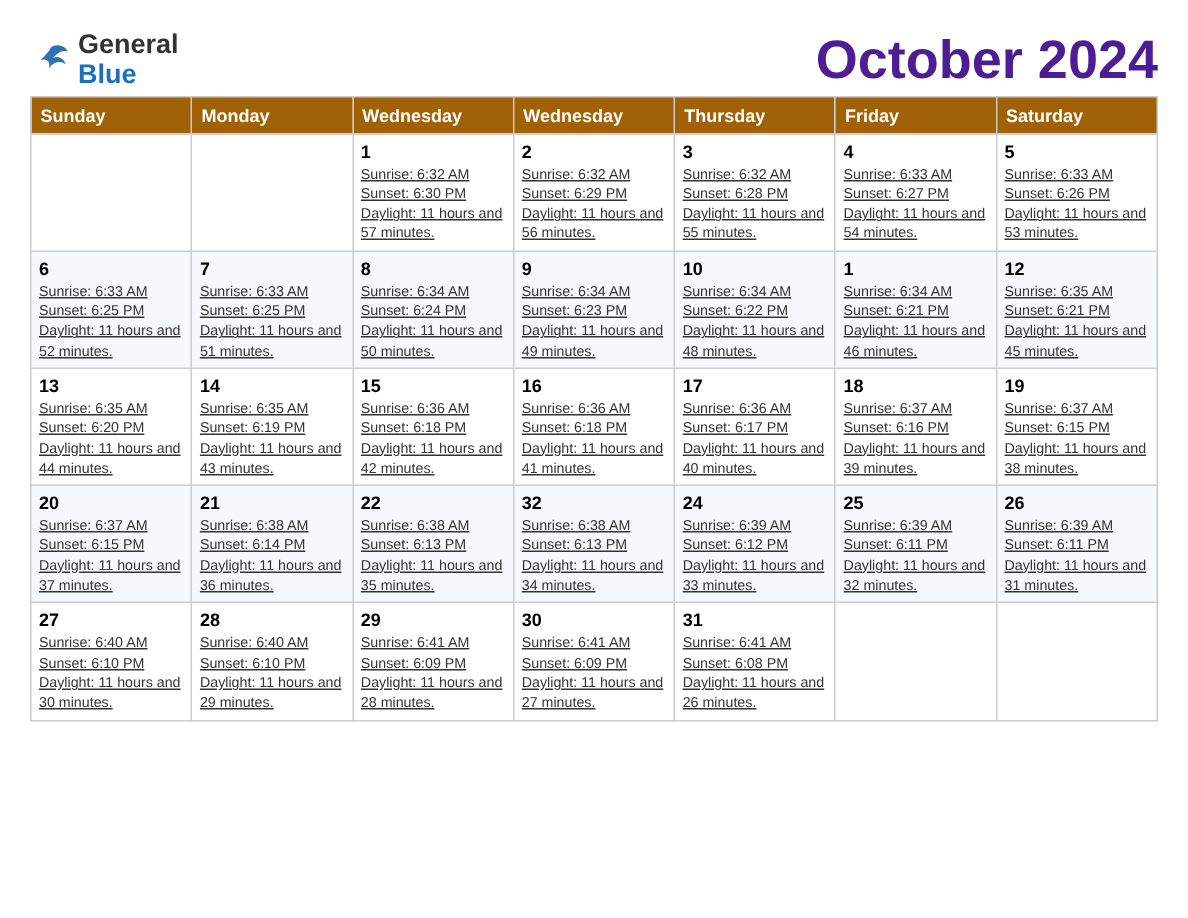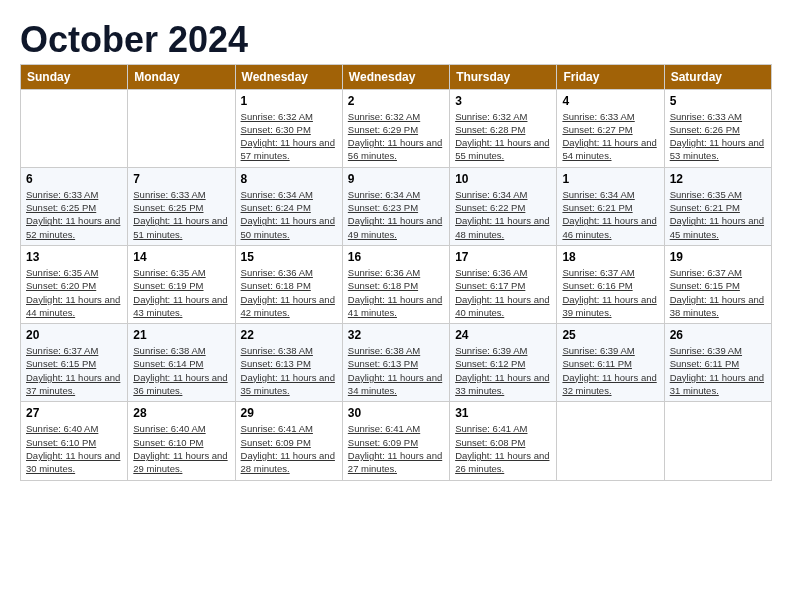--- a/index.html
+++ b/index.html
@@ -31,21 +31,21 @@
     .logo-bird {
       width: 28px;
       height: 28px;
     }
     .title-block {
       text-align: right;
     }
     .month-title {
       font-size: 36px;
       font-weight: bold;
-      color: #0f172a;
+      color: #4c1d95;
       line-height: 1.1;
     }
     .subtitle {
       font-size: 14px;
       color: #333;
     }
     .calendar {
       width: 100%;
       border-collapse: collapse;
       font-size: 10px;
@@ -82,20 +82,29 @@
       text-decoration: underline;
     }
     .empty-cell {
       background: #fff !important;
     }
   </style>
 </head>
 <body>
 
 <div class="header">
+  <div class="logo">
+    <svg class="logo-bird" viewBox="0 0 40 40">
+      <path d="M20 8 C24 4, 34 6, 36 12 C30 10, 26 14, 22 18 C26 16, 32 18, 34 24 C28 20, 22 22, 18 28 C20 22, 16 18, 10 20 C14 16, 18 12, 20 8Z" fill="#2e74b5"></path>
+    </svg>
+    <div class="logo-text">
+      <span class="logo-general">General</span><br>
+      <span class="logo-blue">Blue</span>
+    </div>
+  </div>
   <div class="title-block">
     <div class="month-title">October 2024</div>
   </div>
 </div>
 
 <table class="calendar">
   <thead>
     <tr id="header-row">
         <th>Sunday</th>
         <th>Monday</th>

